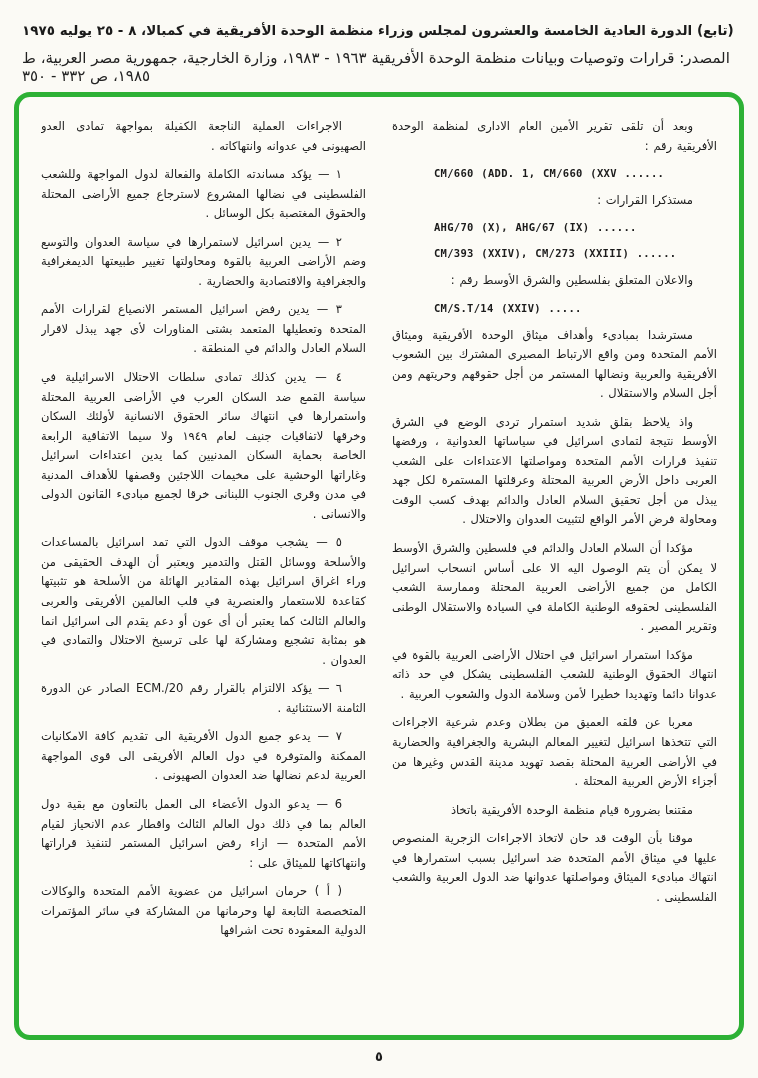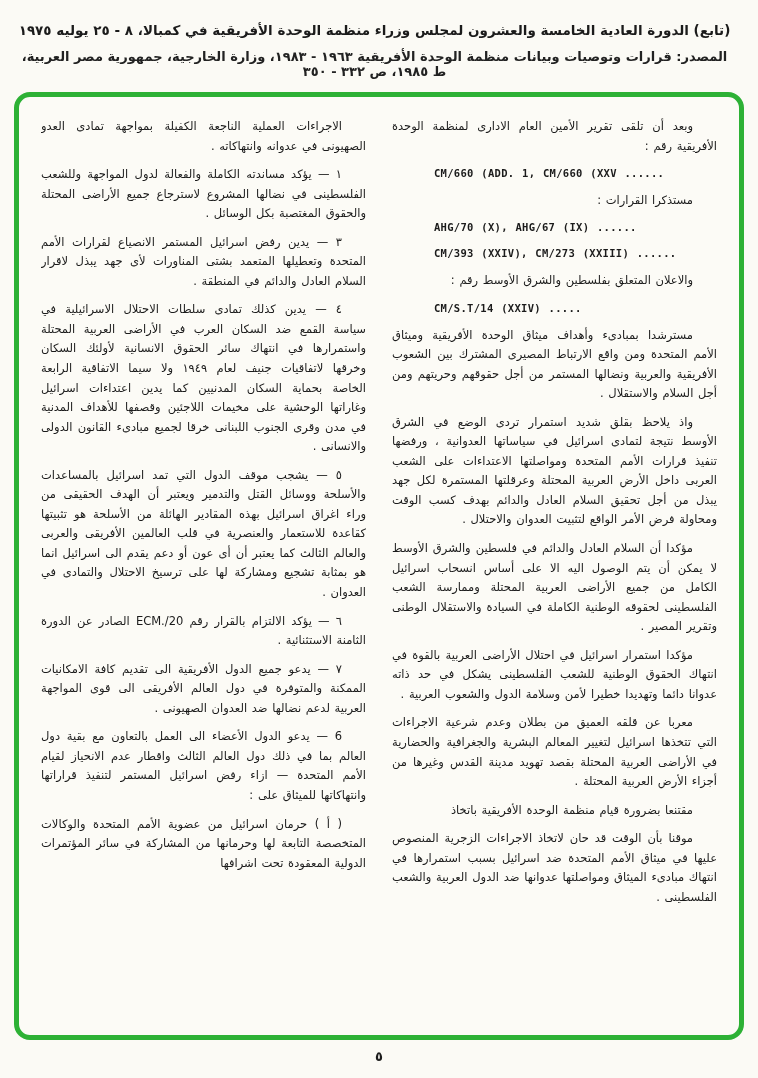--- a/index.html
+++ b/index.html
@@ -5,26 +5,26 @@
   * { margin:0; padding:0; box-sizing:border-box; }
   body {
     width:758px; height:1078px;
     background:#fbfaf5;
     font-family:"DejaVu Sans", sans-serif;
     color:#1b1b1b;
     direction:rtl;
     position:relative;
     overflow:hidden;
   }
-  .page-header { text-align:center; padding:20px 22px 0 13px; }
+  .page-header { text-align:left; padding:20px 22px 0 22px; }
   .doc-title {
     font-size:13.5px; font-weight:bold; letter-spacing:0; line-height:1.5;
   }
   .source-line {
-    font-size:13px; font-weight:bold; margin-top:9px; color:#222;
+    font-size:15px; font-weight:normal; margin-top:9px; color:#222;
   }
   .doc-frame {
     position:absolute; left:14px; top:92px;
     width:730px; height:948px;
     border:5px solid #2db135;
     border-radius:16px;
     padding:20px 22px 16px 22px;
     background:#fcfbf6;
   }
   .columns { display:flex; gap:26px; height:100%; overflow:hidden; }
@@ -70,20 +70,21 @@
         <p class="para body"><b class="lead">واذ يلاحظ </b>بقلق شديد استمرار تردى الوضع في الشرق الأوسط نتيجة لتمادى اسرائيل في سياساتها العدوانية ، ورفضها تنفيذ قرارات الأمم المتحدة ومواصلتها الاعتداءات على الشعب العربى داخل الأرض العربية المحتلة وعرقلتها المستمرة لكل جهد يبذل من أجل تحقيق السلام العادل والدائم بهدف كسب الوقت ومحاولة فرض الأمر الواقع لتثبيت العدوان والاحتلال .</p>
         <p class="para body"><b class="lead">مؤكدا </b>أن السلام العادل والدائم في فلسطين والشرق الأوسط لا يمكن أن يتم الوصول اليه الا على أساس انسحاب اسرائيل الكامل من جميع الأراضى العربية المحتلة وممارسة الشعب الفلسطينى لحقوقه الوطنية الكاملة في السيادة والاستقلال الوطنى وتقرير المصير .</p>
         <p class="para body"><b class="lead">مؤكدا </b>استمرار اسرائيل في احتلال الأراضى العربية بالقوة في انتهاك الحقوق الوطنية للشعب الفلسطينى يشكل في حد ذاته عدوانا دائما وتهديدا خطيرا لأمن وسلامة الدول والشعوب العربية .</p>
         <p class="para body"><b class="lead">معربا </b>عن قلقه العميق من بطلان وعدم شرعية الاجراءات التي تتخذها اسرائيل لتغيير المعالم البشرية والجغرافية والحضارية في الأراضى العربية المحتلة بقصد تهويد مدينة القدس وغيرها من أجزاء الأرض العربية المحتلة .</p>
         <p class="para body"><b class="lead">مقتنعا </b>بضرورة قيام منظمة الوحدة الأفريقية باتخاذ</p>
         <p class="para body"><b class="lead">موقنا </b>بأن الوقت قد حان لاتخاذ الاجراءات الزجرية المنصوص عليها في ميثاق الأمم المتحدة ضد اسرائيل بسبب استمرارها في انتهاك مبادىء الميثاق ومواصلتها عدوانها ضد الدول العربية والشعب الفلسطينى .</p>
       </div>
     <div class="col">
         <p class="para body">الاجراءات العملية الناجعة الكفيلة بمواجهة تمادى العدو الصهيونى في عدوانه وانتهاكاته .</p>
         <p class="para body">١ — يؤكد مساندته الكاملة والفعالة لدول المواجهة وللشعب الفلسطينى في نضالها المشروع لاسترجاع جميع الأراضى المحتلة والحقوق المغتصبة بكل الوسائل .</p>
+        <p class="para body">٢ — يدين اسرائيل لاستمرارها في سياسة العدوان والتوسع وضم الأراضى العربية بالقوة ومحاولتها تغيير طبيعتها الديمغرافية والجغرافية والاقتصادية والحضارية .</p>
         <p class="para body">٣ — يدين رفض اسرائيل المستمر الانصياع لقرارات الأمم المتحدة وتعطيلها المتعمد بشتى المناورات لأى جهد يبذل لاقرار السلام العادل والدائم في المنطقة .</p>
         <p class="para body">٤ — يدين كذلك تمادى سلطات الاحتلال الاسرائيلية في سياسة القمع ضد السكان العرب في الأراضى العربية المحتلة واستمرارها في انتهاك سائر الحقوق الانسانية لأولئك السكان وخرقها لاتفاقيات جنيف لعام ١٩٤٩ ولا سيما الاتفاقية الرابعة الخاصة بحماية السكان المدنيين كما يدين اعتداءات اسرائيل وغاراتها الوحشية على مخيمات اللاجئين وقصفها للأهداف المدنية في مدن وقرى الجنوب اللبنانى خرقا لجميع مبادىء القانون الدولى والانسانى .</p>
         <p class="para body">٥ — يشجب موقف الدول التي تمد اسرائيل بالمساعدات والأسلحة ووسائل القتل والتدمير ويعتبر أن الهدف الحقيقى من وراء اغراق اسرائيل بهذه المقادير الهائلة من الأسلحة هو تثبيتها كقاعدة للاستعمار والعنصرية في قلب العالمين الأفريقى والعربى والعالم الثالث كما يعتبر أن أى عون أو دعم يقدم الى اسرائيل انما هو بمثابة تشجيع ومشاركة لها على ترسيخ الاحتلال والتمادى في العدوان .</p>
         <p class="para body">٦ — يؤكد الالتزام بالقرار رقم ECM./20 الصادر عن الدورة الثامنة الاستثنائية .</p>
         <p class="para body">٧ — يدعو جميع الدول الأفريقية الى تقديم كافة الامكانيات الممكنة والمتوفرة في دول العالم الأفريقى الى قوى المواجهة العربية لدعم نضالها ضد العدوان الصهيونى .</p>
         <p class="para body">6 — يدعو الدول الأعضاء الى العمل بالتعاون مع بقية دول العالم بما في ذلك دول العالم الثالث واقطار عدم الانحياز لقيام الأمم المتحدة — ازاء رفض اسرائيل المستمر لتنفيذ قراراتها وانتهاكاتها للميثاق على :</p>
         <p class="para body">( أ ) حرمان اسرائيل من عضوية الأمم المتحدة والوكالات المتخصصة التابعة لها وحرمانها من المشاركة في سائر المؤتمرات الدولية المعقودة تحت اشرافها</p>
       </div>
   </div>
 </main>

